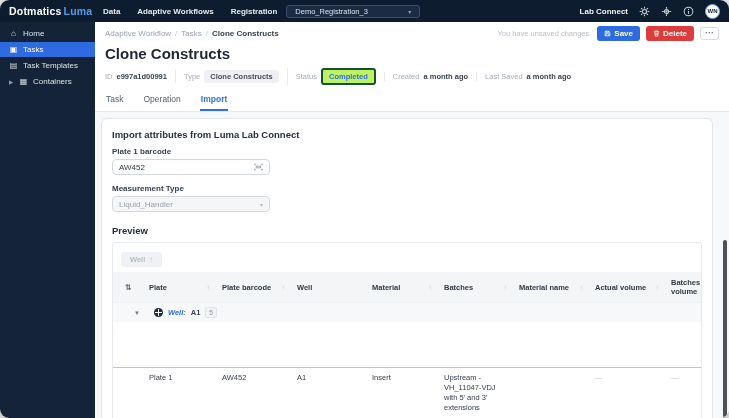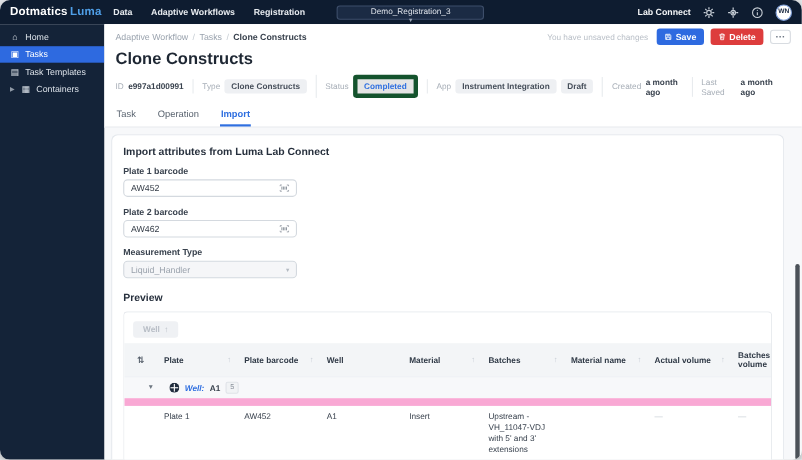--- a/index.html
+++ b/index.html
@@ -5,21 +5,21 @@
   * { margin:0; padding:0; box-sizing:border-box; }
   html,body { width:729px; height:418px; background:#e9ebee; font-family:"Liberation Sans","DejaVu Sans",sans-serif; }
   .window { width:729px; height:418px; border-radius:9px; overflow:hidden; display:flex; flex-direction:column; background:#fff; box-shadow:0 2px 10px rgba(0,0,0,.3); position:relative; }
 
   
   .topbar { height:22px; flex:0 0 22px; background:#0e1c30; display:flex; align-items:center; padding:0 9px; }
   .logo { width:86px; font-size:10.5px; font-weight:bold; color:#fff; letter-spacing:.2px; white-space:nowrap; }
   .logo .luma { color:#4f9fe8; margin-left:2px; }
   .topnav { display:flex; gap:17px; margin-left:8px; }
   .nav-item { font-size:8px; font-weight:bold; color:#e7ebef; cursor:pointer; white-space:nowrap; }
-  .project-select { margin-left:29px; width:134px; height:13px; background:#1b2b44; border:1px solid #3d4e6a; border-radius:3px; color:#dde2e9; font-size:7.5px; display:flex; align-items:center; justify-content:space-between; padding:0 18px; cursor:pointer;flex-direction:column; }
+  .project-select { margin-left:9px; width:134px; height:13px; background:#1b2b44; border:1px solid #3d4e6a; border-radius:3px; color:#dde2e9; font-size:7.5px; display:flex; align-items:center; justify-content:space-between; padding:0 8px; cursor:pointer; }
   .project-select .chev { color:#9aa6b6; font-size:6px; }
   .topbar-right { margin-left:auto; display:flex; align-items:center; gap:11px; }
   .lab-connect { font-size:8px; font-weight:bold; color:#f2f4f6; cursor:pointer; }
   .tb-icon { width:11px; height:11px; color:#c7ced6; cursor:pointer; display:flex; }
   .tb-icon svg { width:11px; height:11px; }
   .avatar { width:15px; height:15px; border-radius:50%; background:#fff; color:#13233c; font-size:6px; font-weight:bold; display:flex; align-items:center; justify-content:center; border:1.5px solid #7f9fd8; cursor:pointer; }
 
   
   .appbody { flex:1; display:flex; min-height:0; }
   .sidebar { width:95px; flex:0 0 95px; background:#142338; padding-top:4px; }
@@ -45,21 +45,21 @@
   .btn.save { background:#2e6ae0; }
   .btn.delete { background:#dd3c3c; }
   .btn.more { background:#fff; border:1px solid #d8dce1; color:#6d7683; padding:1px 4px; font-size:9px; line-height:1; }
   .title { font-size:15px; font-weight:bold; color:#1e2733; margin:1px 0 6px; }
   .meta-row { display:flex; align-items:center; font-size:7.5px; }
   .meta-group { display:flex; align-items:center; gap:4px; padding:0 8px; border-left:1px solid #e8ebee; }
   .meta-group:first-child { padding-left:0; border-left:none; }
   .meta-label { color:#a7aeb7; }
   .meta-value { color:#39424e; font-weight:bold; }
   .mbadge { background:#eef0f3; color:#454e5a; font-weight:bold; padding:2px 6px; border-radius:3px; white-space:nowrap; }
-  .mbadge.blue { background:#e5e5e5; color:#2f6fe0; border:4px solid #14532d; }
+  .mbadge.blue { background:#bef264; color:#2f6fe0; border:2px solid #14532d; }
   .tabs { display:flex; gap:18px; margin-top:7px; }
   .tab { font-size:8.5px; color:#59636f; padding:2px 1px 5px; border-bottom:2px solid transparent; cursor:pointer; }
   .tab.active { color:#2f6fe0; border-bottom-color:#2f6fe0; font-weight:bold; }
 
   
   .content { flex:1; min-height:0; overflow:hidden; padding:6px 16px 0 6px; }
   .card { background:#fff; border:1px solid #e3e7ec; border-bottom:none; border-radius:6px 6px 0 0; padding:10px 10px 0; height:100%; }
   .section-title { font-size:9.5px; font-weight:bold; color:#27303d; margin-bottom:7px; }
   .field { margin-bottom:9px; }
   .field-label { font-size:8px; font-weight:bold; color:#39424e; margin-bottom:3px; }
@@ -77,21 +77,21 @@
   .thead { display:grid; grid-template-columns:var(--cols); background:#f3f5f7; }
   .th { font-size:7.5px; font-weight:bold; color:#2f3946; padding:6px; display:flex; align-items:center; justify-content:space-between; gap:2px; }
   .th .sort { color:#c3cad2; font-size:7px; font-weight:normal; cursor:pointer; }
   .th.expander { justify-content:center; color:#555e6a; font-size:8px; cursor:pointer; padding:6px 2px; }
   .group-row { display:flex; align-items:center; gap:5px; background:#f7f8fa; padding:4px 0 4px 21px; border-top:1px solid #eef1f4; }
   .g-chevron { color:#6e7782; font-size:6px; cursor:pointer; margin-right:9px; }
   .well-dot { width:9px; height:9px; border-radius:50%; background-color:#202c3d; background-image:linear-gradient(#fff,#fff),linear-gradient(#fff,#fff); background-size:1px 7px,7px 1px; background-position:center center; background-repeat:no-repeat; }
   .g-label { font-size:7.5px; font-weight:bold; color:#2f6fe0;font-style:italic; }
   .g-well { font-size:7.5px; font-weight:bold; color:#39424e; }
   .g-count { font-size:6.5px; color:#8a919b; background:#f1f3f5; border:1px solid #e0e3e8; border-radius:2px; padding:0 3px; line-height:1.4; }
-  .trow { display:grid; grid-template-columns:var(--cols); border-top:7px solid #f9a8d4; background:#fff; }
+  .trow { display:grid; grid-template-columns:var(--cols); border-top:1px solid #f9a8d4; background:#fff;margin-top:45px; }
   .td { font-size:7.5px; color:#39424e; padding:5px 6px; line-height:1.35; overflow:hidden; }
   .td.dim { color:#c3cad2; }
 
   
   .vscroll-thumb { position:absolute; right:2px; top:218px; height:178px; width:4px; background:#4b5158; border-radius:2px; cursor:pointer; }
 </style>
 </head>
 <body>
 
 <div class="window">
@@ -192,25 +192,20 @@
             </div>
             <div class="meta-group">
               <span class="meta-label">Type</span>
               <span class="mbadge">Clone Constructs</span>
             </div>
             <div class="meta-group">
               <span class="meta-label">Status</span>
               <span class="mbadge blue">Completed</span>
             </div>
             <div class="meta-group">
-              <span class="meta-label">App</span>
-              <span class="mbadge">Instrument Integration</span>
-              <span class="mbadge">Draft</span>
-            </div>
-            <div class="meta-group">
               <span class="meta-label">Created</span>
               <span class="meta-value">a month ago</span>
             </div>
             <div class="meta-group">
               <span class="meta-label">Last Saved</span>
               <span class="meta-value">a month ago</span>
             </div>
           </div>
         <div class="tabs" id="tabs">
             <span class="tab">Task</span>
@@ -229,32 +224,20 @@
                   <span class="c-val">AW452</span>
                   <span class="c-icon">
                     <svg viewBox="0 0 16 12" stroke="currentColor" stroke-width="1" fill="none">
                       <path d="M1 3V1h3M12 1h3v2M15 9v2h-3M4 11H1V9"></path>
                       <path d="M4 3.5v5M6.5 3.5v5M9 3.5v5M11.5 3.5v5" stroke-width="1.2"></path>
                     </svg>
                   </span>
                 </div>
               </div>
               <div class="field">
-                <div class="field-label">Plate 2 barcode</div>
-                <div class="control">
-                  <span class="c-val">AW462</span>
-                  <span class="c-icon">
-                    <svg viewBox="0 0 16 12" stroke="currentColor" stroke-width="1" fill="none">
-                      <path d="M1 3V1h3M12 1h3v2M15 9v2h-3M4 11H1V9"></path>
-                      <path d="M4 3.5v5M6.5 3.5v5M9 3.5v5M11.5 3.5v5" stroke-width="1.2"></path>
-                    </svg>
-                  </span>
-                </div>
-              </div>
-              <div class="field">
                 <div class="field-label">Measurement Type</div>
                 <div class="control select">
                   <span class="c-val">Liquid_Handler</span>
                   <span class="c-icon">▾</span>
                 </div>
               </div>
             </div>
           <div class="preview-title">Preview</div>
           <div class="table">
             <div class="table-toolbar">

